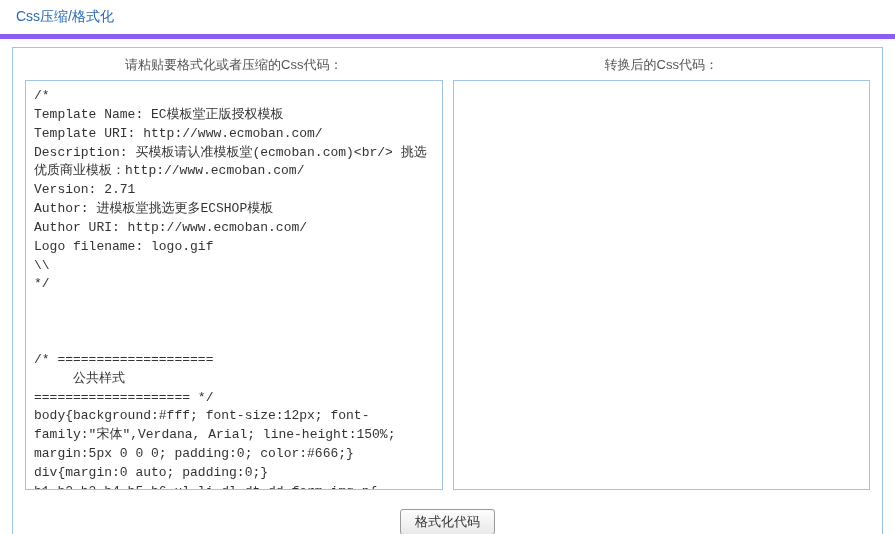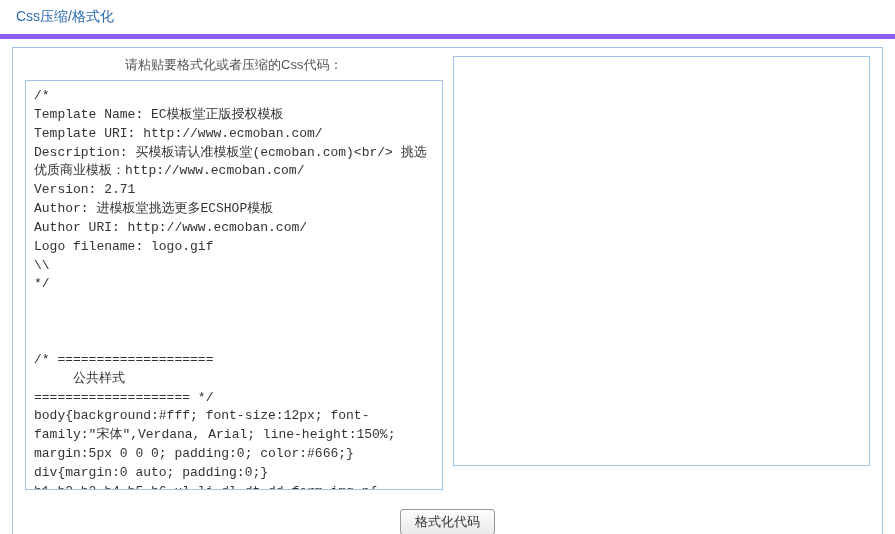--- a/index.html
+++ b/index.html
@@ -133,20 +133,21 @@
 /* ====================
      公共样式
 ==================== */
 body{background:#fff; font-size:12px; font-family:"宋体",Verdana, Arial; line-height:150%; margin:5px 0 0 0; padding:0; color:#666;}
 div{margin:0 auto; padding:0;}
 h1,h2,h3,h4,h5,h6,ul,li,dl,dt,dd,form,img,p{
 margin:0; padding:0; border:none; list-style-type:none;</textarea>
       </div>
     </div>
     <div class="col">
+      <div class="col-title">转换后的Css代码：</div>
       <div class="textarea-wrap">
         <textarea style=""></textarea>
       </div>
     </div>
   </div>
   <div class="buttons">
     <button>格式化代码</button>
   </div>
 </div>
 

